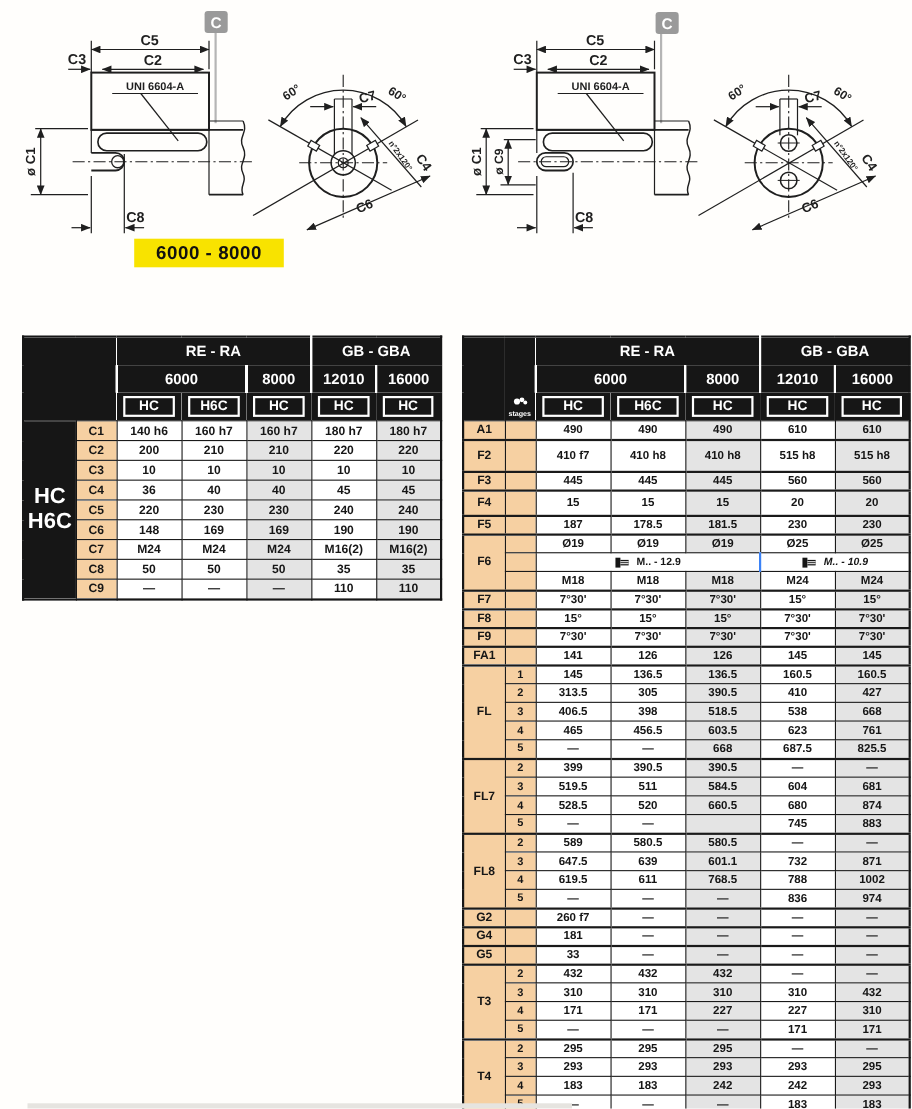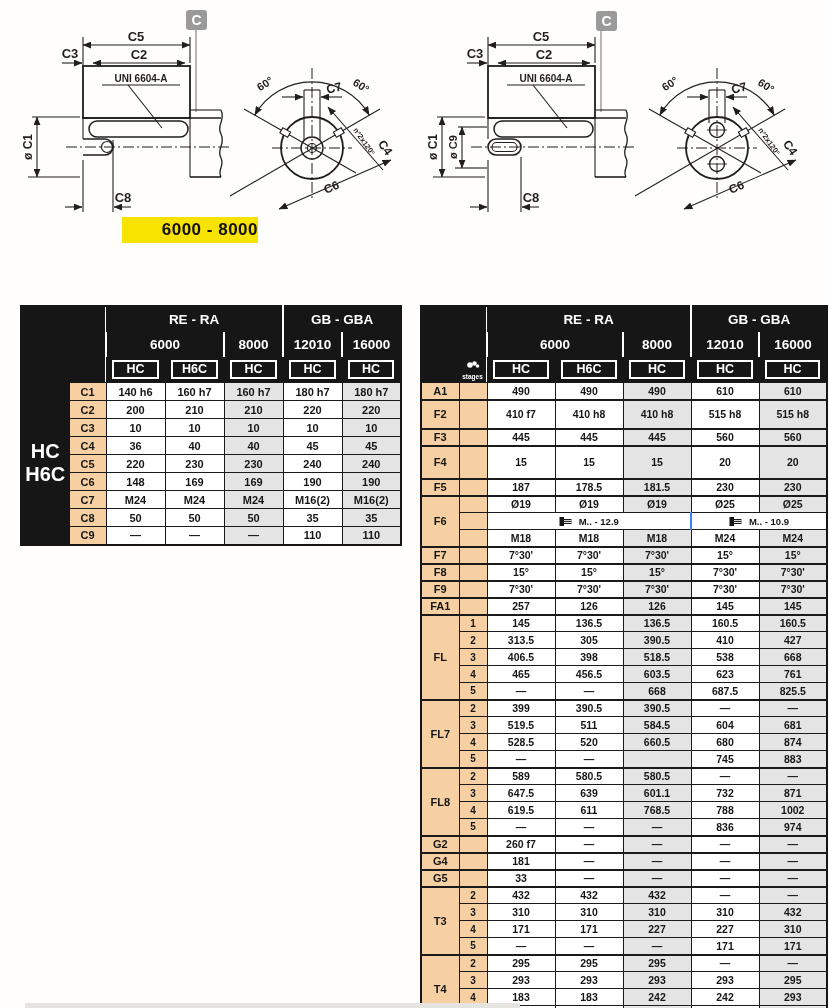--- a/index.html
+++ b/index.html
@@ -4,21 +4,21 @@
 <style>
   html,body{margin:0;padding:0;background:#ffffff;}
   .page{position:relative;width:829px;height:1008px;background:#fffefc;overflow:hidden;
         font-family:"Liberation Sans",sans-serif;color:#161616;}
   
   .draw{position:absolute;top:0;width:405px;height:258px;}
   .draw svg{position:absolute;left:0;top:0;}
   .ctag{position:absolute;width:21px;height:20px;background:#9a9a9a;color:#fff;
         font-weight:bold;font-size:14px;line-height:20px;text-align:center;border-radius:3px;}
   .caption{position:absolute;background:#f8e300;color:#111;font-weight:bold;font-size:17px;
-           text-align:right;line-height:26px;height:26px;letter-spacing:.5px;}
+           text-align:center;line-height:26px;height:26px;letter-spacing:.5px;}
   .dimtxt{font-family:"Liberation Sans",sans-serif;font-weight:bold;fill:#1f1f1f;}
   
   table.dimtable{position:absolute;border-collapse:collapse;table-layout:fixed;
                  background:#fff;border:2px solid #161616;}
   table.dimtable td{padding:0;text-align:center;vertical-align:middle;white-space:nowrap;
                     overflow:hidden;font-weight:bold;}
   td.hdrcell{background:#161616;color:#fff;border:0;font-size:13.5px;}
   td.wsep{border-left:2px solid #ffffff !important;margin-top:41px;}
   .tbox{border:2px solid #fff;margin:3px 6px;font-size:12.5px;line-height:14px;height:15px;}
   tr.hr1{height:26px;} tr.hr2{height:25px;} tr.hr3{height:21px;}
@@ -27,21 +27,21 @@
   td.rowlabel{border:1px solid #1a1a1a;background:#f6d0a2;font-size:11px;}
   td.stage{border:1px solid #1a1a1a;background:#f6d0a2;font-size:10px;}
   td.gtop{border-top:2px solid #1a1a1a;}
   td.sidecell{background:#161616;color:#fff;border:1px solid #161616;
               font-size:20px;line-height:1.15;}
   .rt td.val{font-size:10.5px;}
   .stagecell{vertical-align:bottom !important;}
   .stagelbl{font-size:6.5px;color:#fff;line-height:7px;padding-bottom:2px;}
   .boltwrap{display:flex;align-items:center;justify-content:center;gap:7px;height:100%;}
   .bolttxt{font-size:9.5px;font-weight:bold;}
-  td.boltsplit{border-left:2px solid #3b82f6;}
+  td.boltsplit{border-left:2px solid #3b82f6;font-style:italic;}
   .artifact{position:absolute;left:25px;top:1003px;width:495px;height:5px;background:#e6e4e0;}
 </style>
 </head>
 <body>
 
 <div class="page">
 
   <div class="draw" style="left:10px;">
     <svg width="405" height="258" viewBox="0 0 405 258">
       <defs>
@@ -389,21 +389,21 @@
         </tr>
         <tr style="height: 17px;">
           <td class="rowlabel gtop" rowspan="1">F3</td>
           <td class="stage gtop"></td>
           <td class="val gtop">445</td>
           <td class="val gtop">445</td>
           <td class="val shade gtop">445</td>
           <td class="val gtop">560</td>
           <td class="val shade gtop">560</td>
         </tr>
-        <tr style="height: 33px;">
+        <tr style="height: 23px;">
           <td class="rowlabel gtop" rowspan="1">F4</td>
           <td class="stage gtop"></td>
           <td class="val gtop">15</td>
           <td class="val gtop">15</td>
           <td class="val shade gtop">15</td>
           <td class="val gtop">20</td>
           <td class="val shade gtop">20</td>
         </tr>
         <tr style="height: 17px;">
           <td class="rowlabel gtop" rowspan="1">F5</td>
@@ -479,21 +479,21 @@
           <td class="stage gtop"></td>
           <td class="val gtop">7°30'</td>
           <td class="val gtop">7°30'</td>
           <td class="val shade gtop">7°30'</td>
           <td class="val gtop">7°30'</td>
           <td class="val shade gtop">7°30'</td>
         </tr>
         <tr style="height: 17px;">
           <td class="rowlabel gtop" rowspan="1">FA1</td>
           <td class="stage gtop"></td>
-          <td class="val gtop">257</td>
+          <td class="val gtop">141</td>
           <td class="val gtop">126</td>
           <td class="val shade gtop">126</td>
           <td class="val gtop">145</td>
           <td class="val shade gtop">145</td>
         </tr>
         <tr style="height: 17px;">
           <td class="rowlabel gtop" rowspan="5">FL</td>
           <td class="stage gtop">1</td>
           <td class="val gtop">145</td>
           <td class="val gtop">136.5</td>

